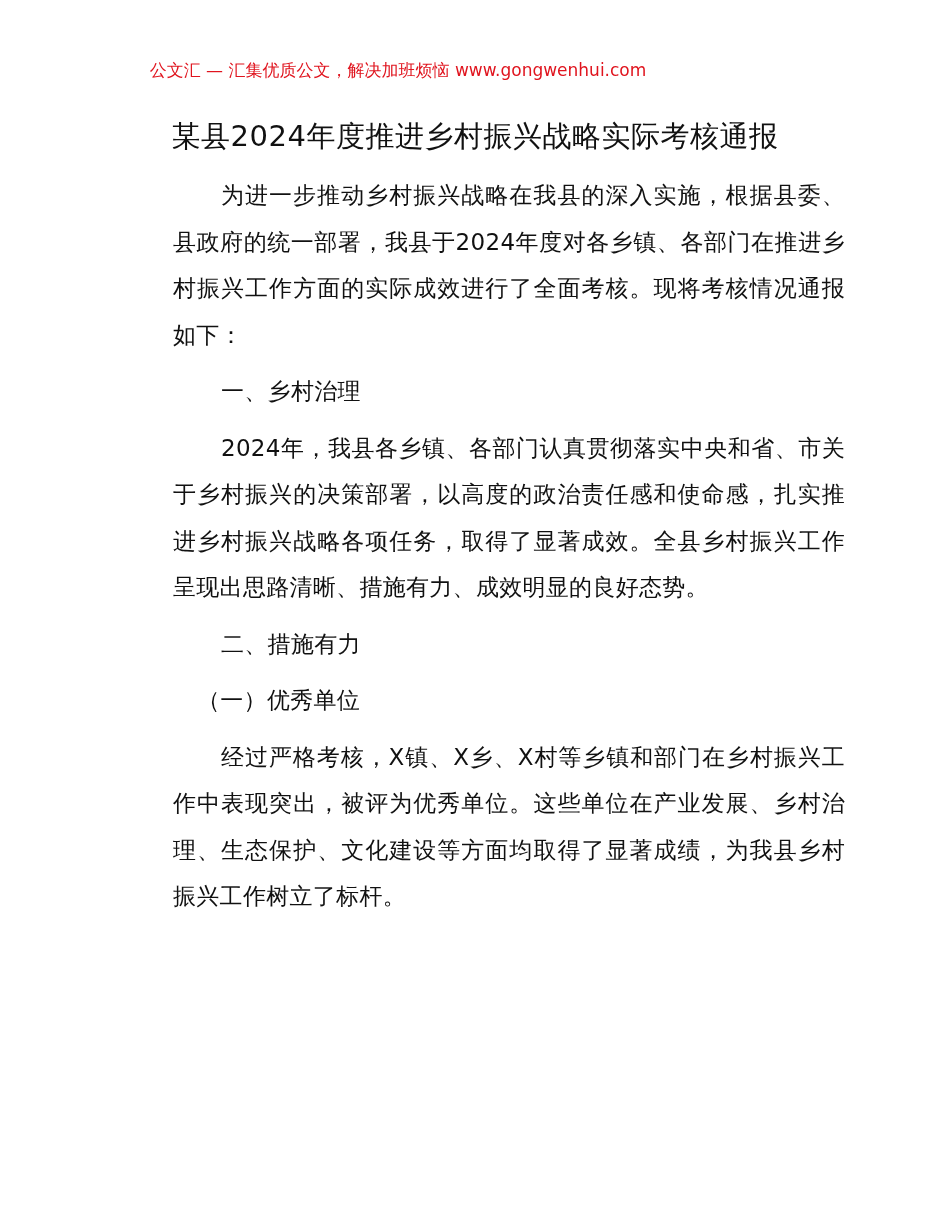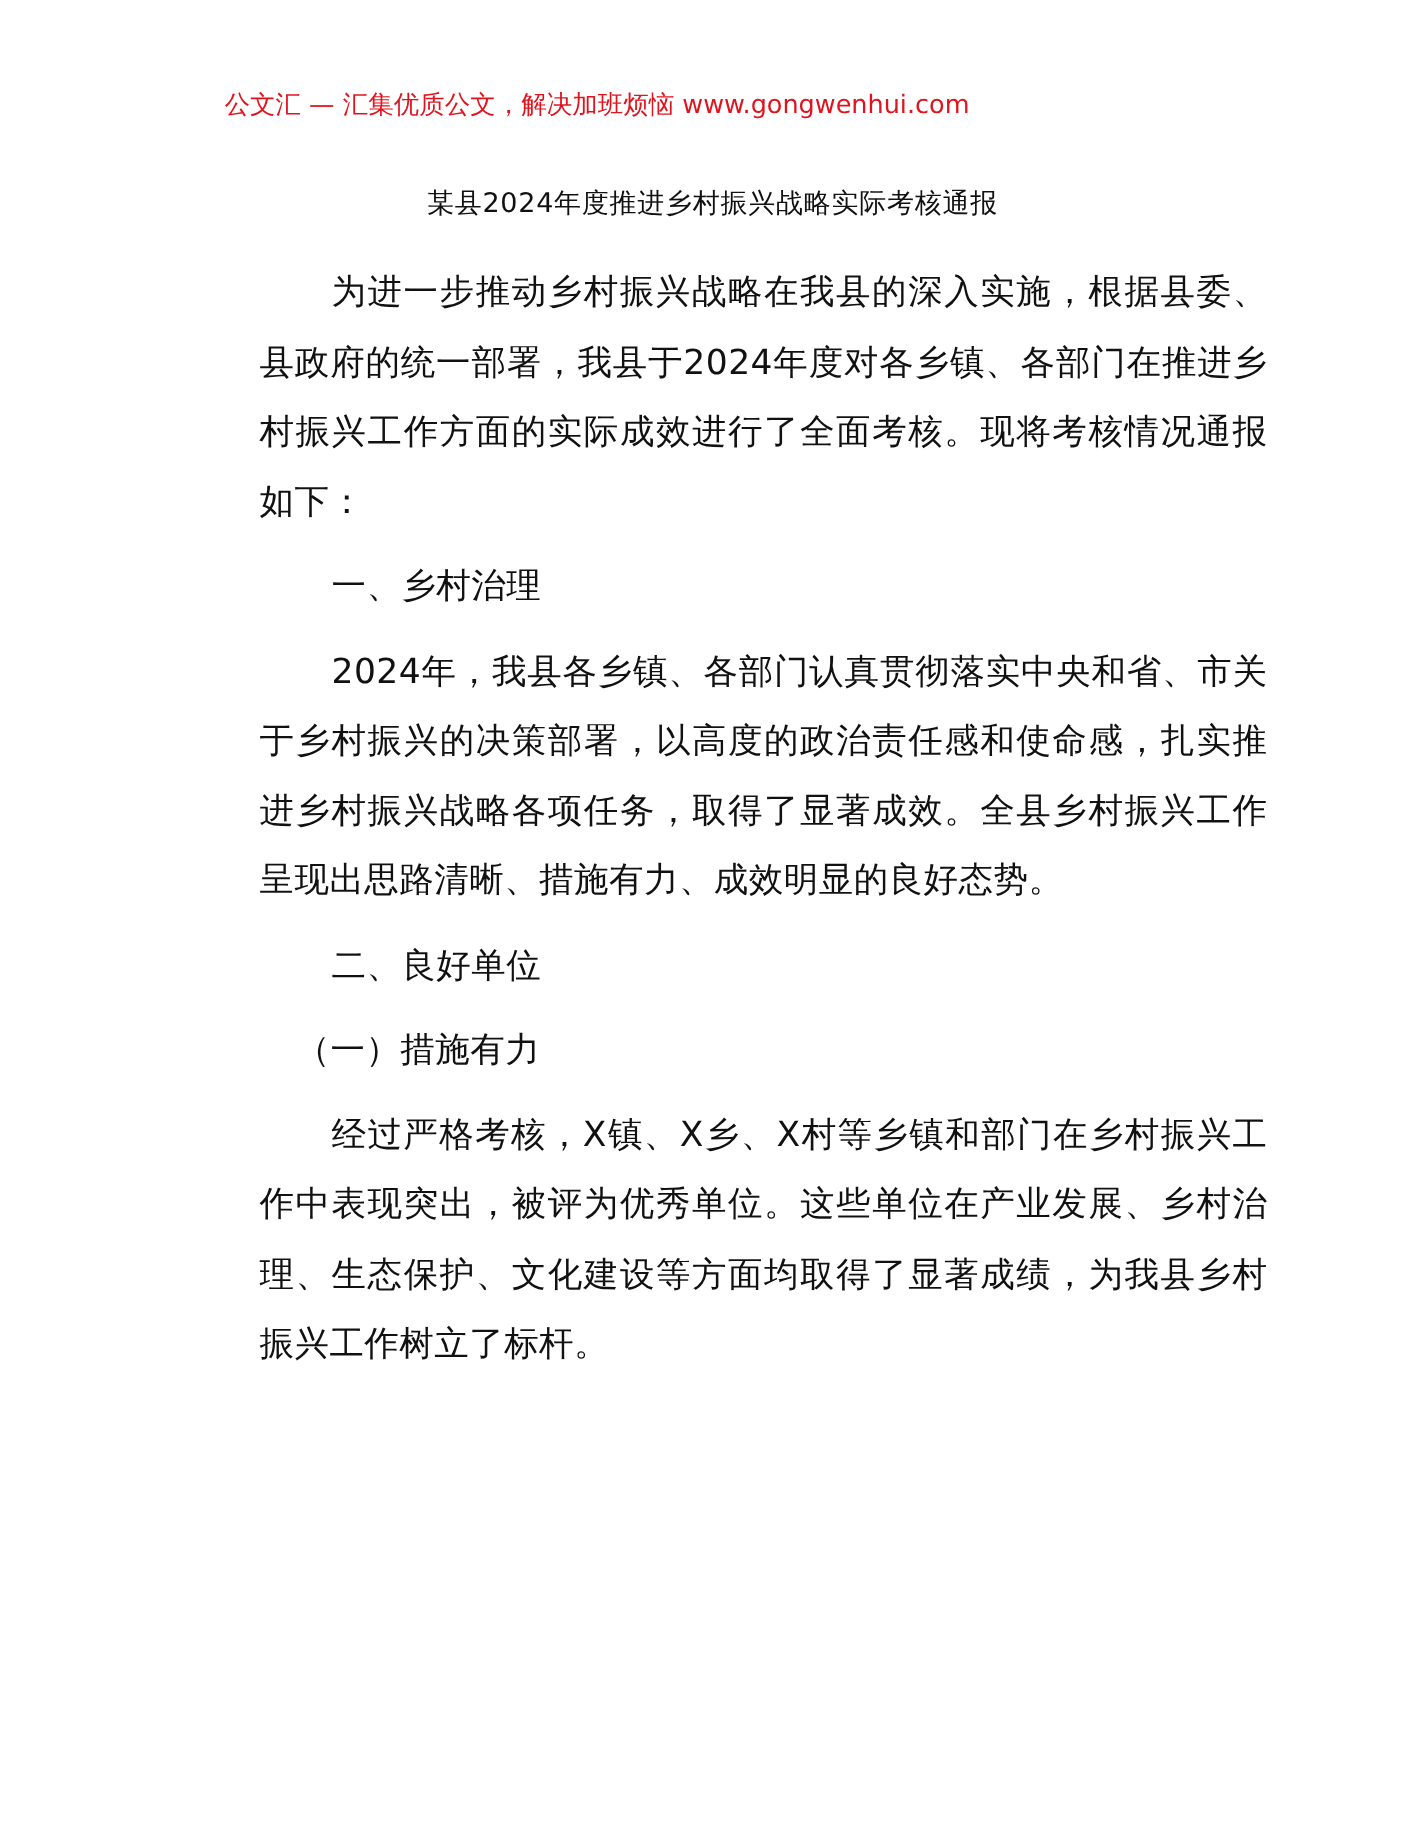--- a/index.html
+++ b/index.html
@@ -25,21 +25,21 @@
     line-height: 24px;
     color: #e0141e;
     letter-spacing: 0px;
   }
   .doc-title {
     position: absolute;
     top: 114px;
     left: 0;
     width: 950px;
     text-align: center;
-    font-size: 18px;
+    font-size: 29px;
     line-height: 44px;
     color: #111111;
     letter-spacing: 0.5px;
   }
   .doc-body {
     position: absolute;
     top: 172px;
     left: 141px;
     width: 672px;
     font-size: 23px;
@@ -67,19 +67,19 @@
 <div class="header-banner">公文汇 — 汇集优质公文，解决加班烦恼 www.gongwenhui.com</div>
 
 <div class="doc-title">某县2024年度推进乡村振兴战略实际考核通报</div>
 
 <div class="doc-body">
   <p class="para">为进一步推动乡村振兴战略在我县的深入实施，根据县委、县政府的统一部署，我县于2024年度对各乡镇、各部门在推进乡村振兴工作方面的实际成效进行了全面考核。现将考核情况通报如下：</p>
 
   <p class="heading-1">一、乡村治理</p>
   <p class="para">2024年，我县各乡镇、各部门认真贯彻落实中央和省、市关于乡村振兴的决策部署，以高度的政治责任感和使命感，扎实推进乡村振兴战略各项任务，取得了显著成效。全县乡村振兴工作呈现出思路清晰、措施有力、成效明显的良好态势。</p>
 
-  <p class="heading-1">二、良好单位</p>
+  <p class="heading-1">二、措施有力</p>
 
-  <p class="heading-2">（一）措施有力</p>
+  <p class="heading-2">（一）优秀单位</p>
   <p class="para">经过严格考核，X镇、X乡、X村等乡镇和部门在乡村振兴工作中表现突出，被评为优秀单位。这些单位在产业发展、乡村治理、生态保护、文化建设等方面均取得了显著成绩，为我县乡村振兴工作树立了标杆。</p>
 
 
 </div>
 
 </body></html>

